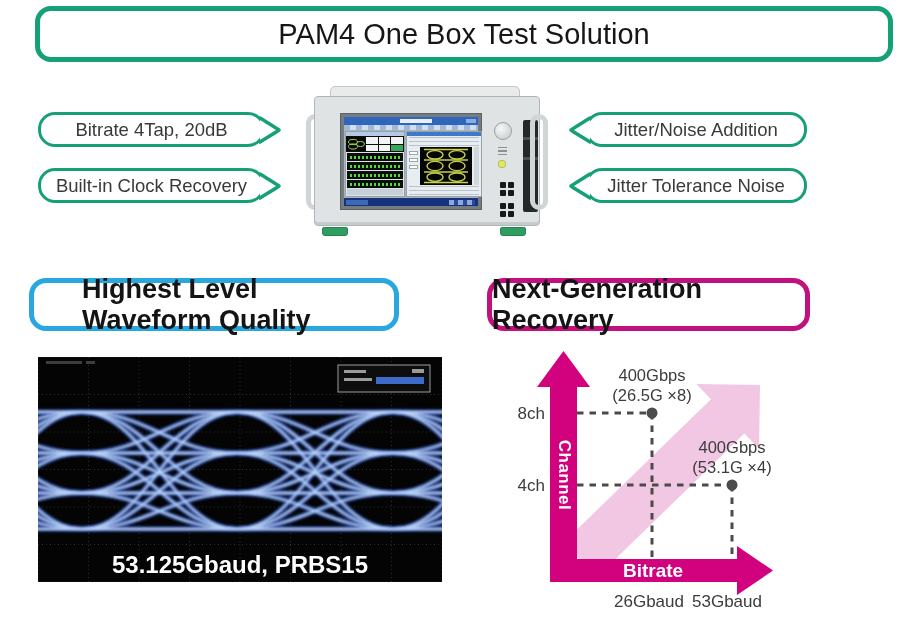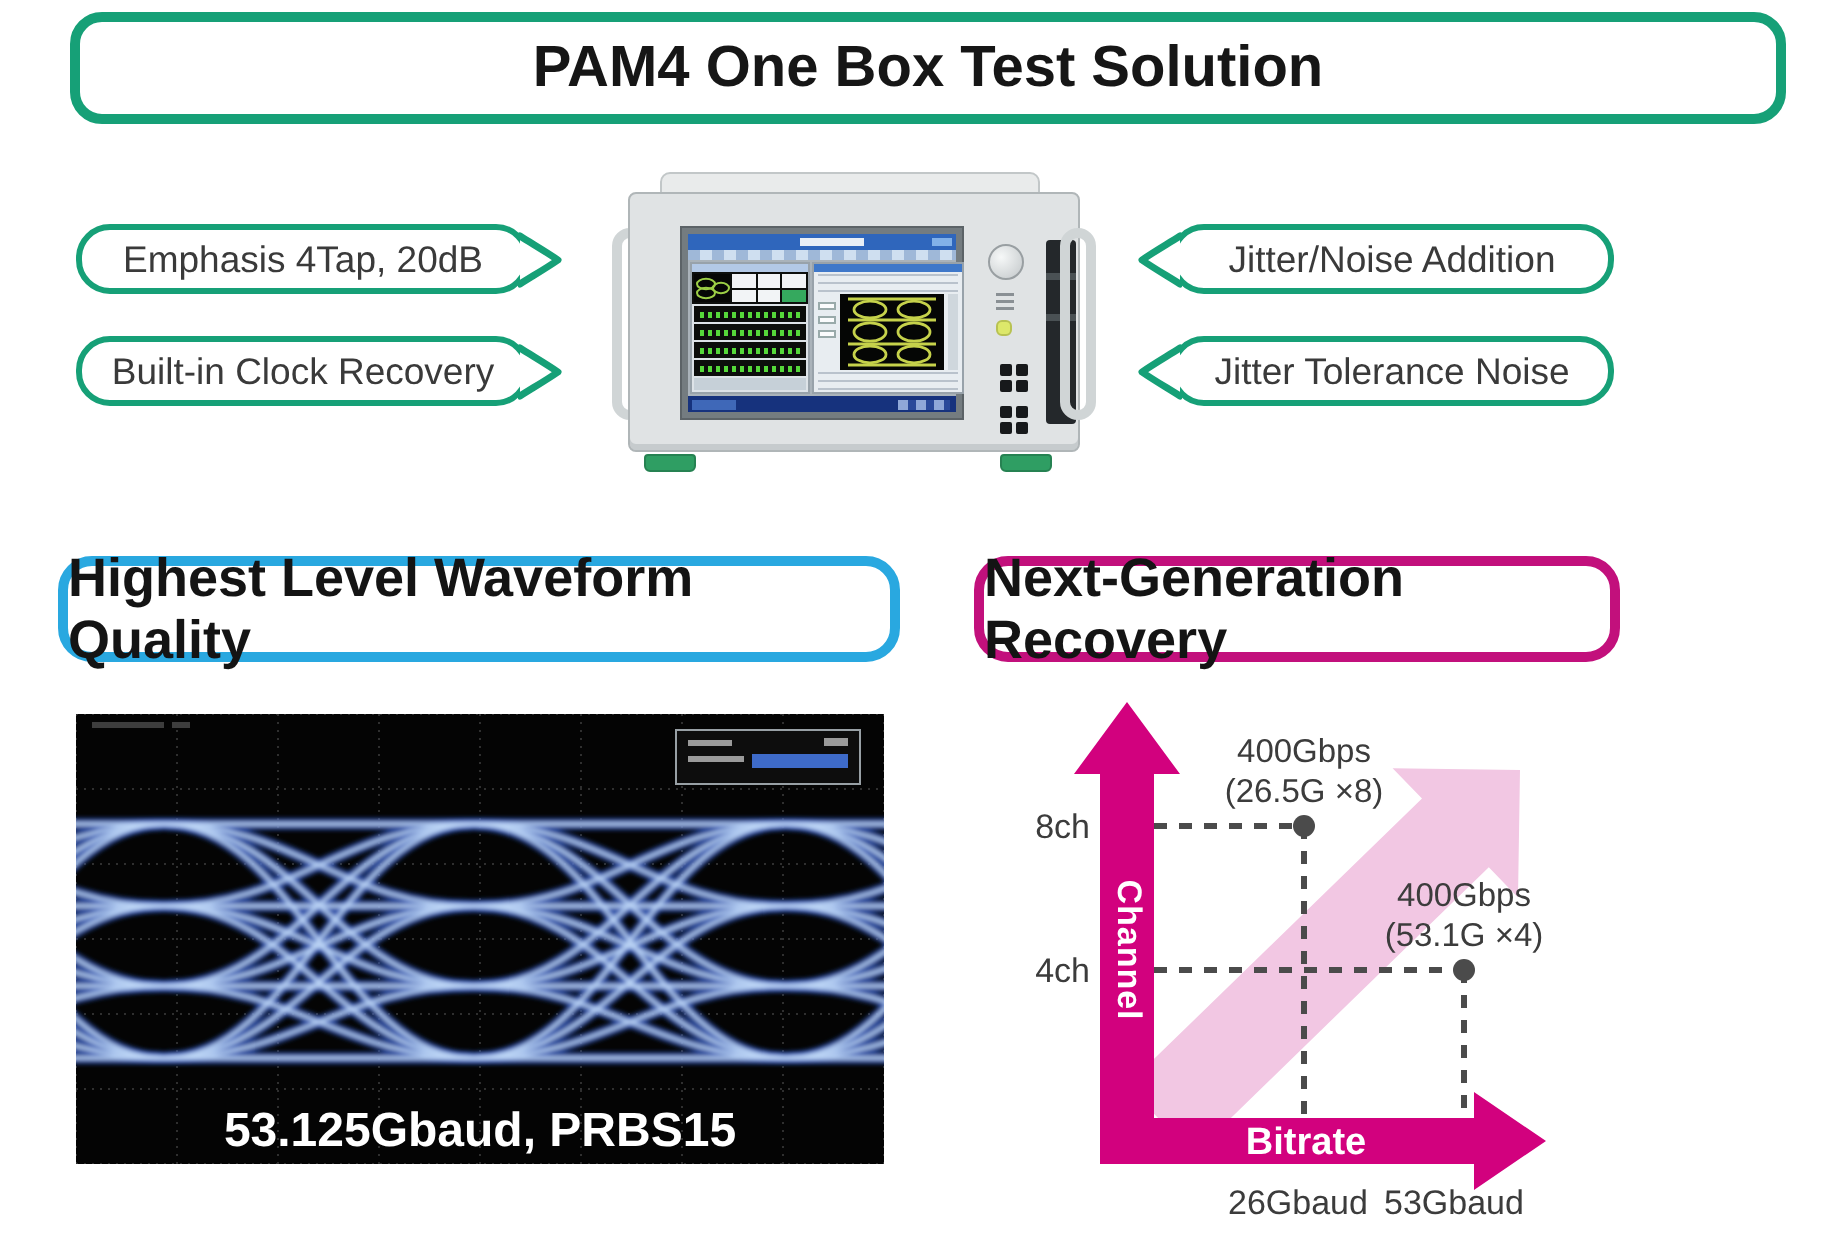--- a/index.html
+++ b/index.html
@@ -3,34 +3,34 @@
 <meta charset="utf-8">
 <style>
   html,body{margin:0;padding:0;background:#fff;}
   #stage{position:relative;width:918px;height:626px;background:#fff;overflow:hidden;
          font-family:"Liberation Sans",sans-serif;}
 
   
   .banner{position:absolute;left:35px;top:6px;width:858px;height:56px;box-sizing:border-box;
           border:5px solid #16a077;border-radius:16px;background:#fff;
           display:flex;align-items:center;justify-content:center;
-          font-size:29px;font-weight:bold;color:#161616;}
+          font-size:29px;font-weight:normal;color:#161616;}
 
   
   .callout{position:absolute;box-sizing:border-box;height:35px;border:3.5px solid #16a077;
            border-radius:17px;background:#fff;display:flex;align-items:center;justify-content:center;
            font-size:18.5px;color:#3a3a3a;white-space:nowrap;}
   .callout .tail{position:absolute;right:-19px;top:50%;width:22px;height:30px;transform:translateY(-50%);}
   .callout.rightside .tail{right:auto;left:-19px;transform:translateY(-50%) scaleX(-1);}
   .tail path{fill:#ffffff;stroke:#16a077;stroke-width:3.5;stroke-linecap:round;stroke-linejoin:round;}
 
   
   .hdr{position:absolute;box-sizing:border-box;height:53px;border:5px solid;border-radius:17px;background:#fff;
        display:flex;align-items:center;justify-content:center;font-size:27px;font-weight:bold;color:#141414;}
-  .hdr.blue{left:29px;top:278px;width:421px;border-color:#29a8e0;}
+  .hdr.blue{left:29px;top:278px;width:370px;border-color:#29a8e0;padding-left:48px;}
   .hdr.pink{left:487px;top:278px;width:323px;border-color:#c2107c;}
 
   
   .eyewrap{position:absolute;left:38px;top:357px;width:404px;height:225px;background:#000;}
   .eg{stroke:#2f2f2f;stroke-width:1;stroke-dasharray:1 3;}
   .t-dark{stroke:#2c56b8;stroke-width:6;fill:none;opacity:.78;stroke-linecap:round;}
   .t-lite{stroke:#bdd5f5;stroke-width:2;fill:none;opacity:.9;stroke-linecap:round;}
   .eye-caption{font-family:"Liberation Sans",sans-serif;font-size:24px;font-weight:bold;fill:#ffffff;}
 
   
@@ -100,21 +100,21 @@
 </head>
 <body>
 
 <div id="stage">
 
   <div class="banner">
     <span>PAM4 One Box Test Solution</span>
   </div>
 
   <div class="callout" style="left:38px;top:112px;width:227px;">
-    <span>Emphasis 4Tap, 20dB</span>
+    <span>Bitrate 4Tap, 20dB</span>
     <svg class="tail" viewBox="0 0 22 30">
       <path d="M1 3 C 9 8, 15 11.5, 20 15 C 15 18.5, 9 22, 1 27"></path>
     </svg>
   </div>
   <div class="callout rightside" style="left:585px;top:112px;width:222px;">
     <span>Jitter/Noise Addition</span>
     <svg class="tail" viewBox="0 0 22 30">
       <path d="M1 3 C 9 8, 15 11.5, 20 15 C 15 18.5, 9 22, 1 27"></path>
     </svg>
   </div>

